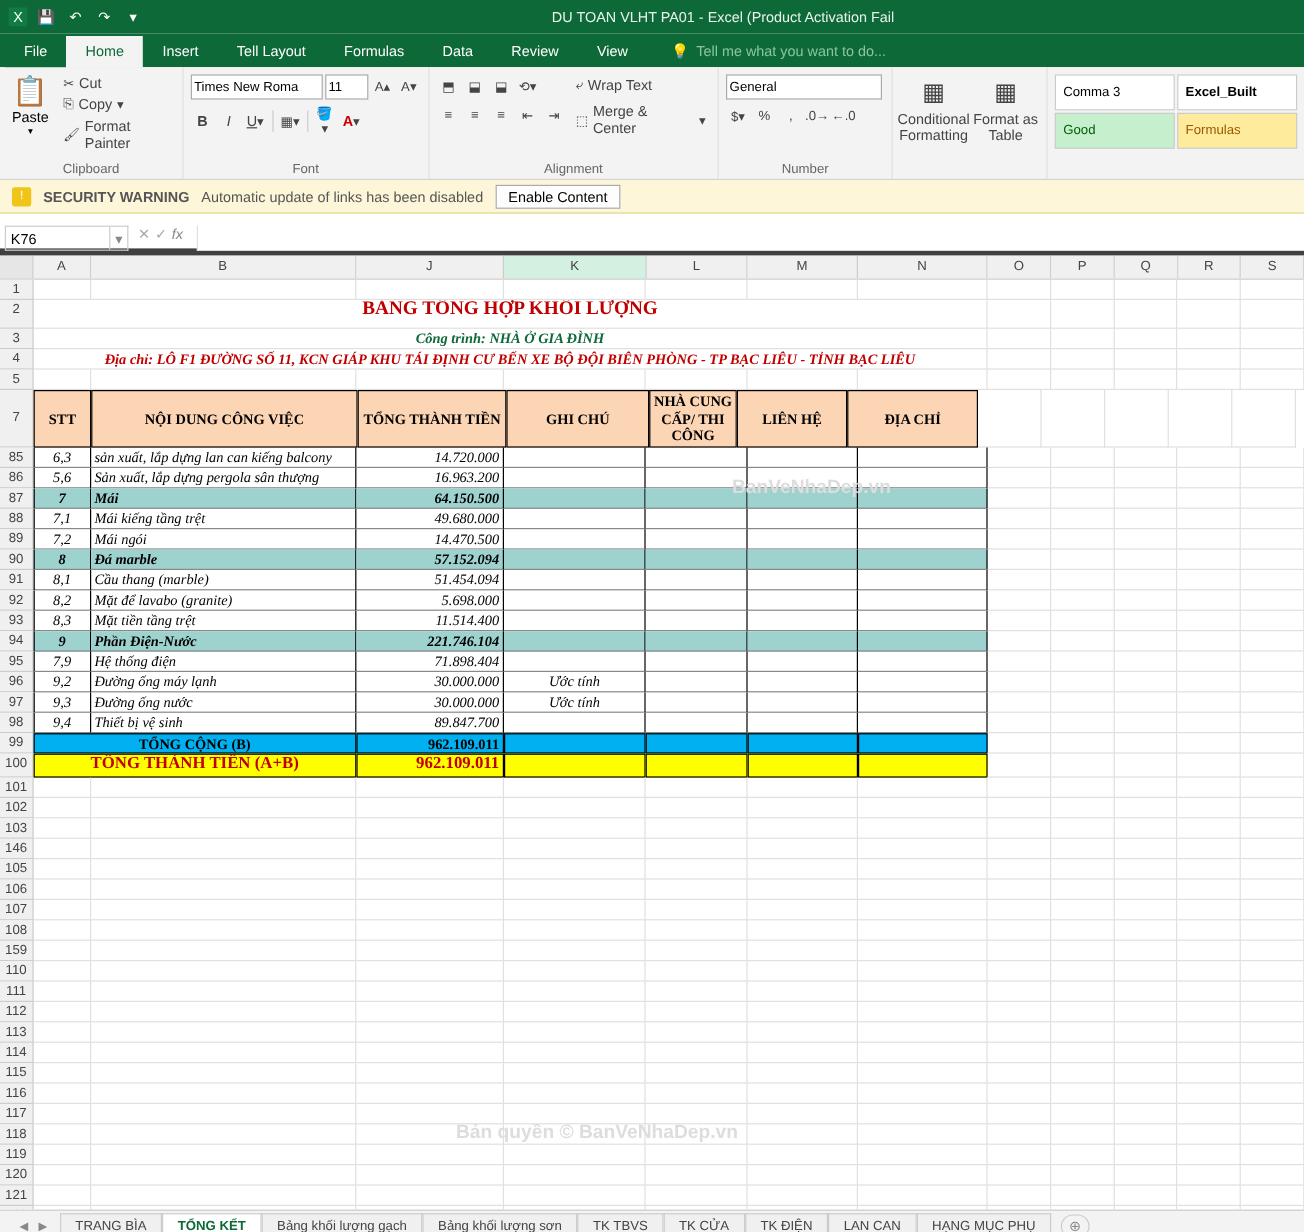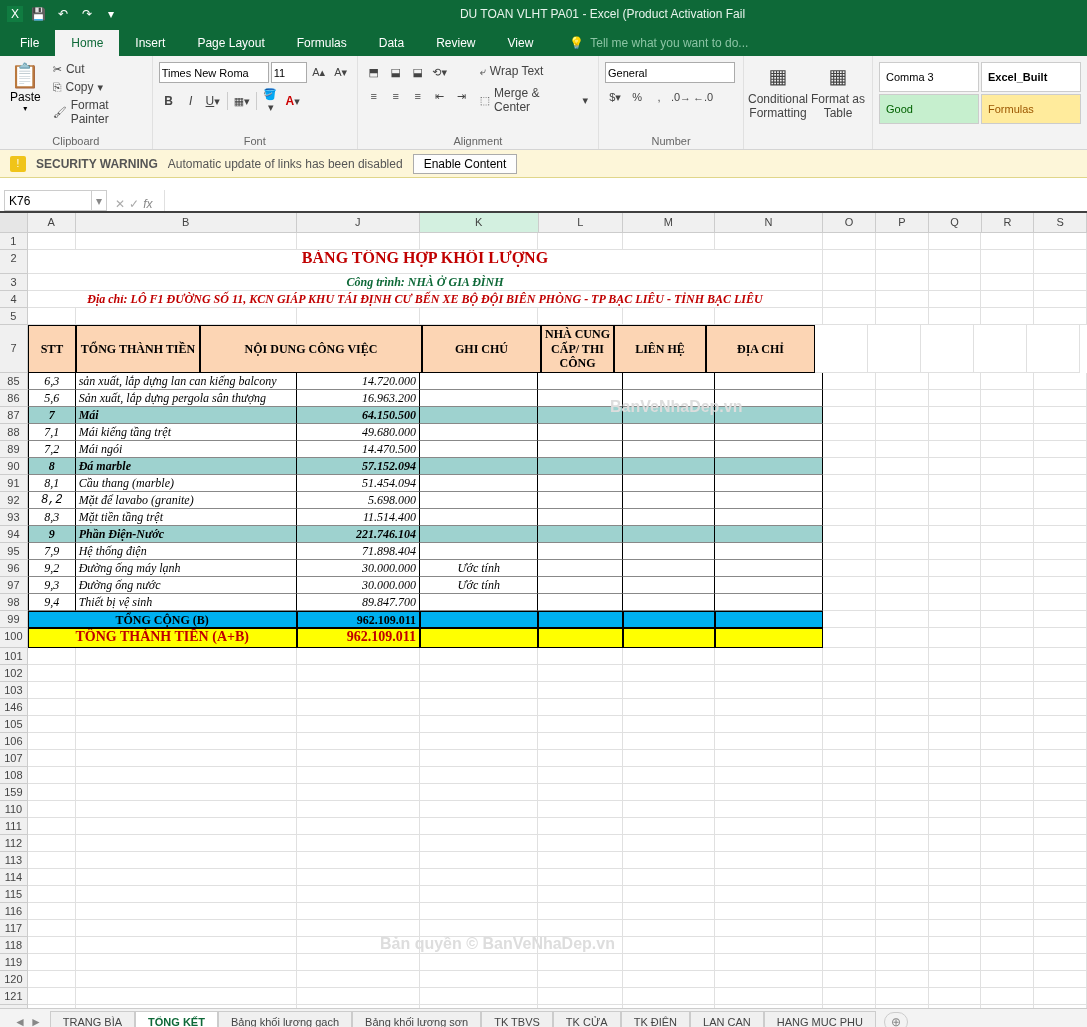--- a/index.html
+++ b/index.html
@@ -32,21 +32,21 @@
 .style-cell{width:100px;height:30px;border:1px solid #ccc;font-size:11px;display:flex;align-items:center;padding:0 6px}
 .style-comma{background:#fff}
 .style-good{background:#c6efce;color:#006100}
 .style-neutral{background:#ffeb9c;color:#9c5700}
 .style-builtin{background:#fff;font-weight:bold}
 .security-bar{background:#fdf6d9;border-bottom:1px solid #e0d68a;height:28px;display:flex;align-items:center;padding:0 10px;gap:10px}
 .shield{width:16px;height:16px;background:#f0c419;border-radius:2px;display:flex;align-items:center;justify-content:center;color:#fff;font-size:10px}
 .security-bar b{font-size:12px;color:#555}
 .security-bar span{font-size:12px;color:#555}
 .enable-btn{border:1px solid #ababab;background:#fdfdfd;padding:2px 10px;font-size:12px}
-.formula-bar{height:25px;border-bottom:2px solid #404040;display:flex;align-items:flex-end;margin-top:10px}
+.formula-bar{height:25px;border-bottom:6px solid #404040;display:flex;align-items:flex-start;margin-top:10px}
 .name-box{width:88px;border:1px solid #ccc;height:21px;margin-left:4px;padding:0 4px;font-size:12px;display:flex;align-items:center}
 .name-box-arrow{width:15px;height:21px;border:1px solid #ccc;border-left:none;display:flex;align-items:center;justify-content:center;color:#888}
 .fx-btns{display:flex;gap:4px;padding:0 8px;color:#aaa}
 .fx-label{font-style:italic;color:#888;margin-right:4px}
 .formula-input{flex:1;border:none;border-left:1px solid #e0e0e0;height:21px;padding:0 6px}
 .grid-area{position:relative;height:795px;overflow:hidden}
 .col-headers{display:flex;height:20px;background:#e6e6e6;border-bottom:1px solid #ccc}
 .corner{width:28px;border-right:1px solid #ccc;background:#e6e6e6}
 .col-h{border-right:1px solid #ccc;text-align:center;font-size:11px;color:#444;line-height:19px;background:#f0f0f0}
 .col-h.sel{background:#d3f0e0}
@@ -92,21 +92,21 @@
     <div class="qat-icon">↷</div>
     <div class="qat-icon">▾</div>
   </div>
   <div class="title">DU TOAN VLHT PA01 - Excel (Product Activation Fail</div>
 </div>
 
 <div class="ribbon-tabs">
   <div class="ribbon-tab file">File</div>
   <div class="ribbon-tab active">Home</div>
   <div class="ribbon-tab">Insert</div>
-  <div class="ribbon-tab">Page Layout</div>
+  <div class="ribbon-tab">Tell Layout</div>
   <div class="ribbon-tab">Formulas</div>
   <div class="ribbon-tab">Data</div>
   <div class="ribbon-tab">Review</div>
   <div class="ribbon-tab">View</div>
   <div class="tell-me">💡 <span>Tell me what you want to do...</span></div>
 </div>
 
 <div class="ribbon">
   <div class="ribbon-group" style="width:158px">
     <div class="ribbon-group-body">
@@ -306,22 +306,22 @@
         <div class="cell " style="width: 109px;"></div>
         <div class="cell " style="width: 53px;"></div>
         <div class="cell " style="width: 53px;"></div>
         <div class="cell " style="width: 53px;"></div>
         <div class="cell " style="width: 53px;"></div>
         <div class="cell " style="width: 53px;"></div>
       </div>
       <div class="grid-row hdr-row">
         <div class="row-h" style="height: 48px; line-height: 46px;">7</div>
         <div class="hdr-cell" style="width: 48px;">STT</div>
+        <div class="hdr-cell" style="width: 222px;">NỘI DUNG CÔNG VIỆC</div>
         <div class="hdr-cell" style="width: 124px;">TỔNG THÀNH TIỀN</div>
-        <div class="hdr-cell" style="width: 222px;">NỘI DUNG CÔNG VIỆC</div>
         <div class="hdr-cell" style="width: 119px;">GHI CHÚ</div>
         <div class="hdr-cell" style="width: 73px;">NHÀ CUNG CẤP/ THI CÔNG</div>
         <div class="hdr-cell" style="width: 92px;">LIÊN HỆ</div>
         <div class="hdr-cell" style="width: 109px;">ĐỊA CHỈ</div>
         <div class="cell " style="width: 53px; height: 48px;"></div>
         <div class="cell " style="width: 53px; height: 48px;"></div>
         <div class="cell " style="width: 53px; height: 48px;"></div>
         <div class="cell " style="width: 53px; height: 48px;"></div>
         <div class="cell " style="width: 53px; height: 48px;"></div>
       </div>
@@ -425,21 +425,21 @@
         <div class="cell data-cell" style="width: 92px;"></div>
         <div class="cell data-cell" style="width: 109px;"></div>
         <div class="cell " style="width: 53px;"></div>
         <div class="cell " style="width: 53px;"></div>
         <div class="cell " style="width: 53px;"></div>
         <div class="cell " style="width: 53px;"></div>
         <div class="cell " style="width: 53px;"></div>
       </div>
       <div class="grid-row">
         <div class="row-h">92</div>
-        <div class="cell data-cell stt" style="width: 48px; font-family: Liberation Mono, monospace;">8,2</div>
+        <div class="cell data-cell stt" style="width: 48px;">8,2</div>
         <div class="cell data-cell" style="width: 222px;">Mặt để lavabo (granite)</div>
         <div class="cell data-cell num" style="width: 124px;">5.698.000</div>
         <div class="cell data-cell" style="width: 119px; text-align: center;"></div>
         <div class="cell data-cell" style="width: 85px;"></div>
         <div class="cell data-cell" style="width: 92px;"></div>
         <div class="cell data-cell" style="width: 109px;"></div>
         <div class="cell " style="width: 53px;"></div>
         <div class="cell " style="width: 53px;"></div>
         <div class="cell " style="width: 53px;"></div>
         <div class="cell " style="width: 53px;"></div>

